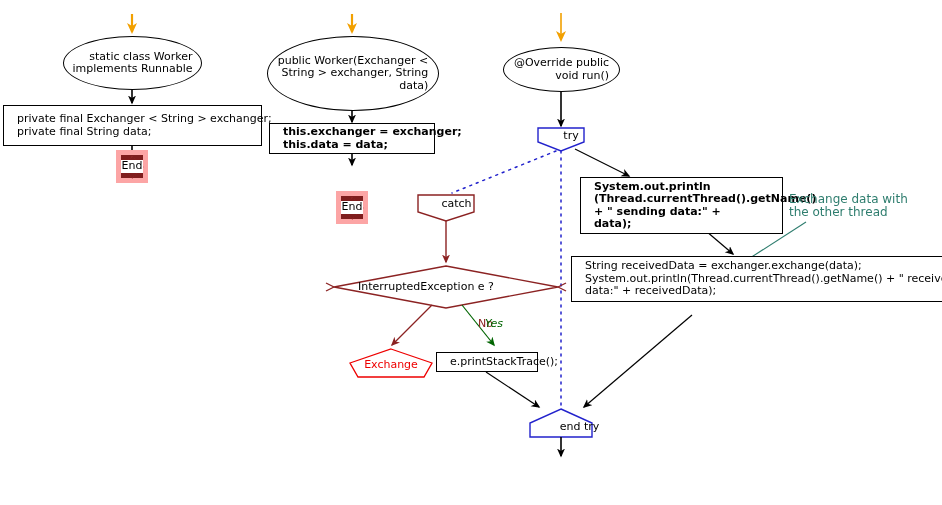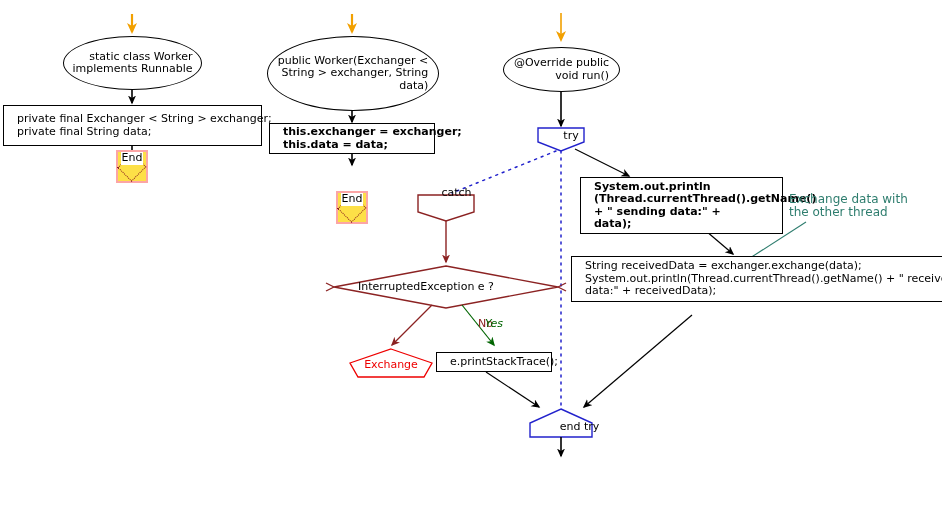--- a/index.html
+++ b/index.html
@@ -34,23 +34,23 @@
   .rect{
     border:1px solid #000000;
     background:#ffffff;
     display:flex;align-items:center;
     padding:2px 13px;
   }
   .rect .txt{text-align:left;}
 
   
   .endsym{
-    border:2px solid #fca5a5;
-    background:#fde047;
-    display:flex;align-items:flex-start;justify-content:center;
+    border:5px solid #fca5a5;
+    background:#7f1d1d;
+    display:flex;align-items:center;justify-content:center;
     position:relative;
   }
   .endsym .dia{
     position:absolute;left:50%;top:50%;
     width:70.7%;height:70.7%;
     transform:translate(-50%,-50%) rotate(45deg);
     border:1px dotted #8b2222;
     box-sizing:border-box;
   }
   .endsym .txt{position:relative;z-index:2;background:#ffffff;padding:0 1px;}
@@ -230,34 +230,34 @@
 
 <div class="node rect" style="left:571px;top:256px;width:424px;height:46px;">
   <div class="txt">String receivedData = exchanger.exchange(data);
 System.out.println(Thread.currentThread().getName() + " received
 data:" + receivedData);</div>
 </div>
 
 <div class="annot" style="left:789px;top:193px;">Exchange data with
 the other thread</div>
 
-<div class="node pentlabel" style="left:418px;top:184px;width:77px;height:18px;align-items:center;">
+<div class="node pentlabel" style="left:418px;top:195px;width:77px;height:18px;align-items:center;">
   <div class="txt">catch</div>
 </div>
 
 <div class="node pentlabel" style="left:340px;top:280px;width:172px;height:14px;">
   <div class="txt">InterruptedException e ?</div>
 </div>
 
 <div class="lbl lbl-no" style="left:430px;top:318px;margin-left:48px;">No</div>
 <div class="lbl lbl-yes" style="left:485px;top:318px;">Yes</div>
 
 <div class="node pentlabel" style="left:350px;top:355px;width:82px;height:20px;">
   <div class="txt" style="color:#ee0000;">Exchange</div>
 </div>
 
-<div class="node rect" style="left:436px;top:352px;width:116px;height:20px;">
+<div class="node rect" style="left:436px;top:352px;width:102px;height:20px;">
   <div class="txt">e.printStackTrace();</div>
 </div>
 
 <div class="node pentlabel" style="left:540px;top:418px;width:79px;height:18px;">
   <div class="txt">end try</div>
 </div>
 
 </body></html>

